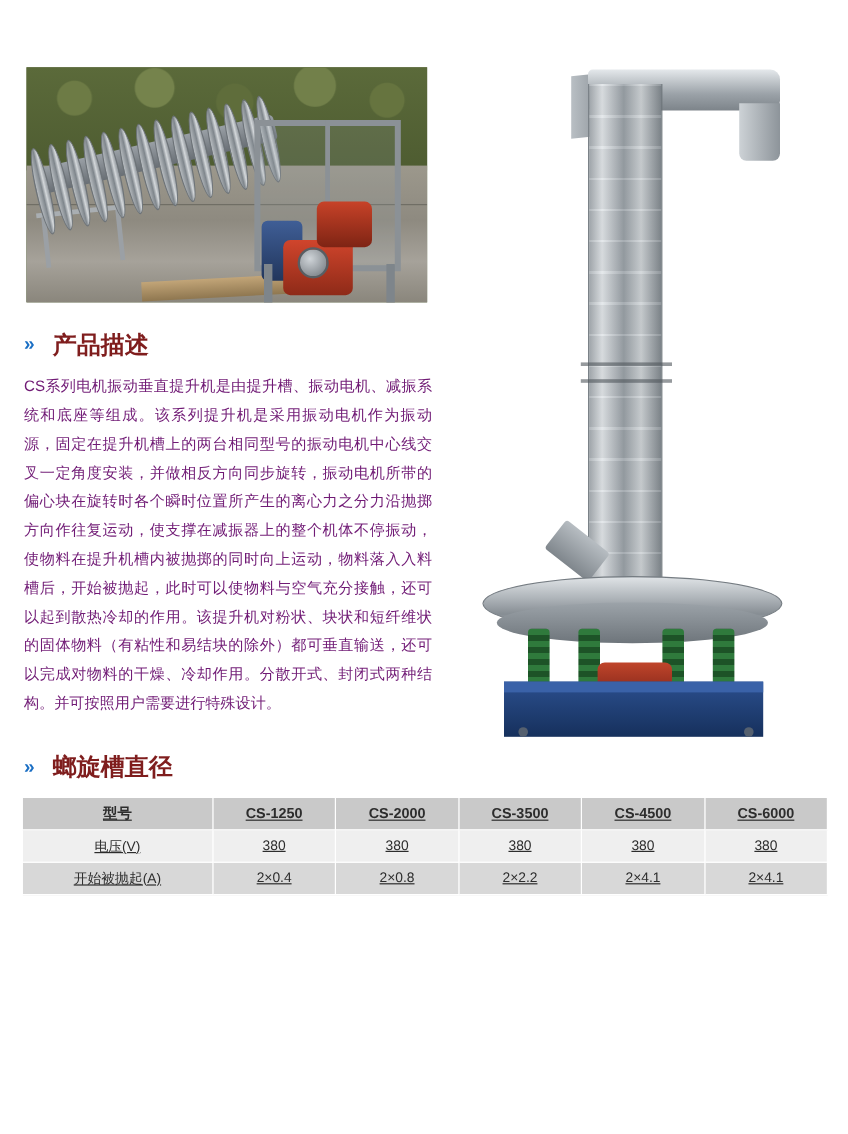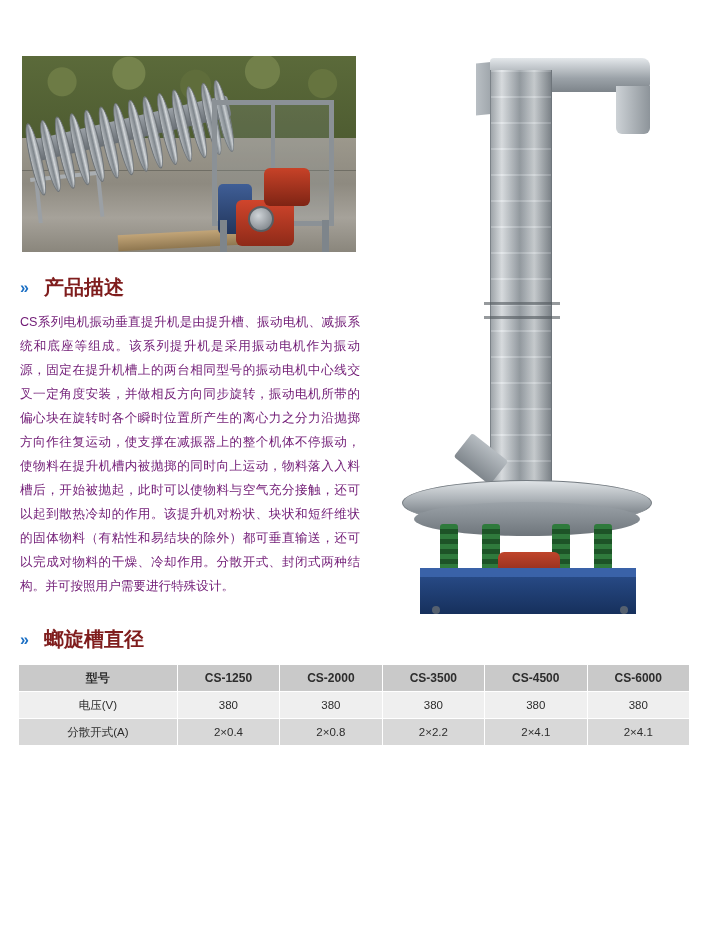--- a/index.html
+++ b/index.html
@@ -284,20 +284,21 @@
     font-size: 11.5px;
     color: #2d2d2d;
   }
   .spec-table th, .spec-table td {
     border: 1px solid #ffffff;
     height: 27px;
     text-align: center;
     vertical-align: middle;
     padding: 0 2px;
     font-weight: normal;
+    text-decoration: underline;
   }
   .spec-table thead th {
     background: #c9c9c9;
     font-weight: bold;
     font-size: 12px;
   }
   .spec-table tbody tr:nth-child(odd) td { background: #efefef; }
   .spec-table tbody tr:nth-child(even) td { background: #d8d8d8; }
   .spec-table td.rowhead, .spec-table thead th.rowhead { width: 158px; }
   .spec-table td.colv { width: 102px; }
@@ -386,21 +387,21 @@
     <tbody>
       <tr>
         <td class="rowhead">电压(V)</td>
         <td class="colv">380</td>
         <td class="colv">380</td>
         <td class="colv">380</td>
         <td class="colv">380</td>
         <td class="colv">380</td>
       </tr>
       <tr>
-        <td class="rowhead">分散开式(A)</td>
+        <td class="rowhead">开始被抛起(A)</td>
         <td class="colv">2×0.4</td>
         <td class="colv">2×0.8</td>
         <td class="colv">2×2.2</td>
         <td class="colv">2×4.1</td>
         <td class="colv">2×4.1</td>
       </tr>
     </tbody>
   </table>
 
 </div>

